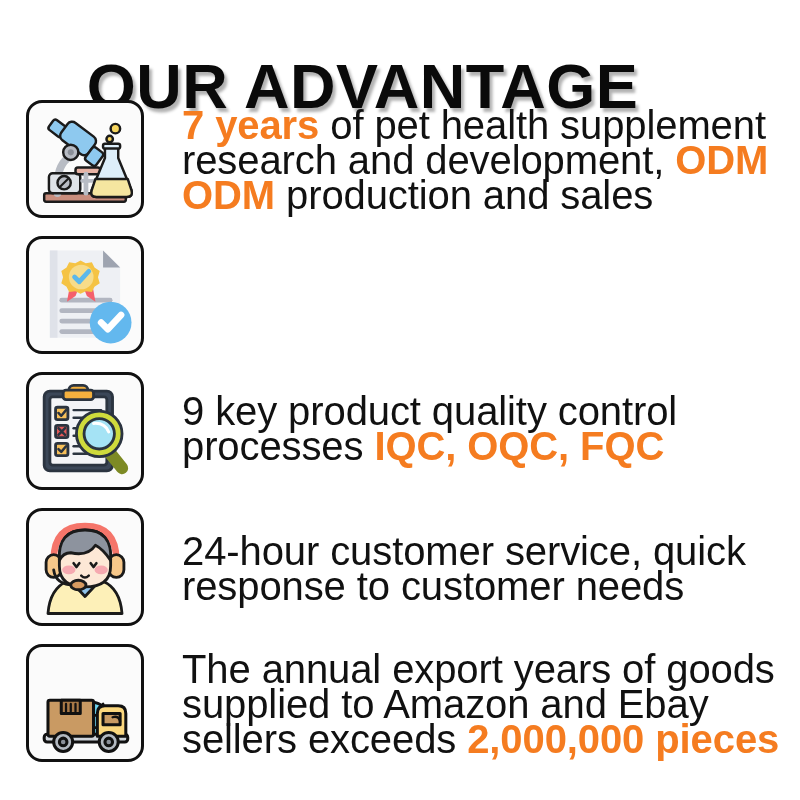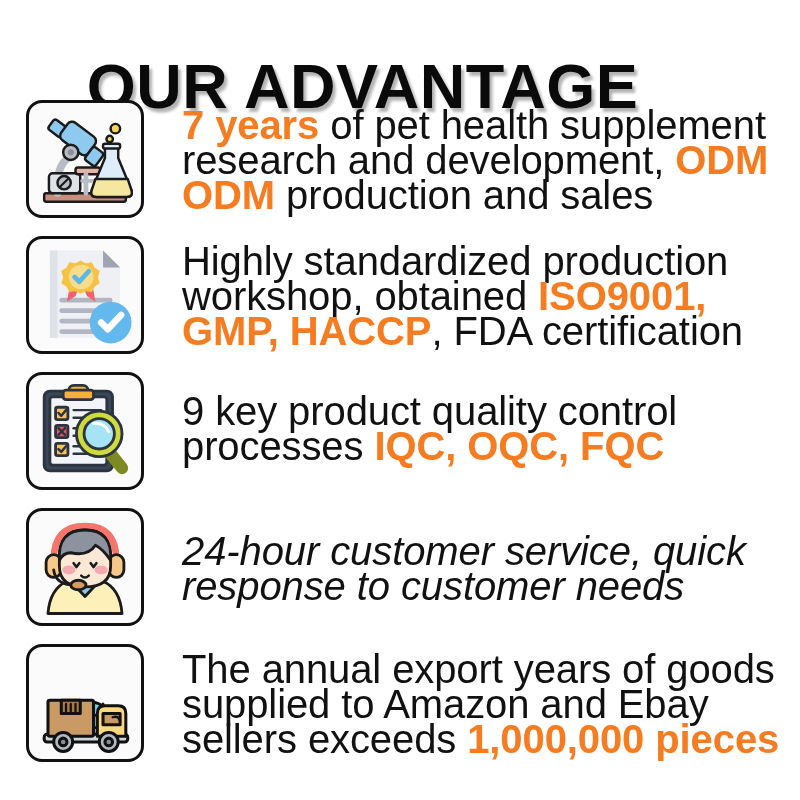--- a/index.html
+++ b/index.html
@@ -75,21 +75,21 @@
     padding-right: 10px;
     font-size: 40px;
     line-height: 35px;
     color: #111111;
     font-weight: normal;
     letter-spacing: -0.1px;
   }
   .row-1 .row-text { padding-top: 8px; }
   .row-2 .row-text { padding-top: 8px; }
   .row-3 .row-text { padding-top: 22px; }
-  .row-4 .row-text { padding-top: 26px; font-style: italic; }
+  .row-4 .row-text { padding-top: 26px; }
   .row-5 .row-text { padding-top: 8px; }
 
   .hl {
     color: #F57C20;
     font-weight: bold;
   }
 </style>
 </head>
 <body>
 
@@ -160,21 +160,20 @@
 
             <path d="M55 16 L61 19 L68 18 L71 24 L77 28 L75 35 L77 42 L71 46 L68 52 L61 51 L55 54 L49 51 L42 52 L39 46 L33 42 L35 35 L33 28 L39 24 L42 18 L49 19 Z" fill="#f5c344" transform="translate(0,8) scale(0.92) translate(4,0)"></path>
             <circle cx="55" cy="40" r="13" fill="#f7dc8a"></circle>
             <path d="M48 40 L53 45 L63 34" fill="none" stroke="#5cb8ea" stroke-width="5" stroke-linecap="round" stroke-linejoin="round"></path>
 
             <circle cx="86" cy="88" r="22" fill="#63b8ee"></circle>
             <path d="M76 88 L83 95 L97 80" fill="none" stroke="#ffffff" stroke-width="7" stroke-linecap="round" stroke-linejoin="round"></path>
           </svg>
         </span>
       </div>
-      <div class="row-text"><span>Highly standardized production workshop, obtained </span><span class="hl">ISO9001, GMP, HACCP</span><span>, FDA certification</span></div>
     </div>
 
     <div class="row row-3">
       <div class="icon-frame">
         <span>
           <svg viewBox="0 0 118 118" xmlns="http://www.w3.org/2000/svg">
             <g stroke="#2b3440" stroke-width="3" stroke-linejoin="round" stroke-linecap="round">
 
               <rect x="16" y="17" width="72" height="84" rx="6" fill="#3b4758"></rect>
               <rect x="22" y="23" width="60" height="72" rx="3" fill="#f3f4f7"></rect>
@@ -276,17 +275,17 @@
               <path d="M88 74 Q94 72 96 78" fill="none" stroke="#111111" stroke-width="2.4"></path>
 
               <circle cx="36" cy="100" r="10" fill="#b3b9c1"></circle>
               <circle cx="36" cy="100" r="4" fill="#8a9099"></circle>
               <circle cx="84" cy="100" r="10" fill="#b3b9c1"></circle>
               <circle cx="84" cy="100" r="4" fill="#8a9099"></circle>
             </g>
           </svg>
         </span>
       </div>
-      <div class="row-text"><span>The annual export years of goods supplied to Amazon and Ebay sellers exceeds </span><span class="hl">1,000,000 pieces</span></div>
+      <div class="row-text"><span>The annual export years of goods supplied to Amazon and Ebay sellers exceeds </span><span class="hl">2,000,000 pieces</span></div>
     </div>
 
   </div>
 </div>
 
 </body></html>

